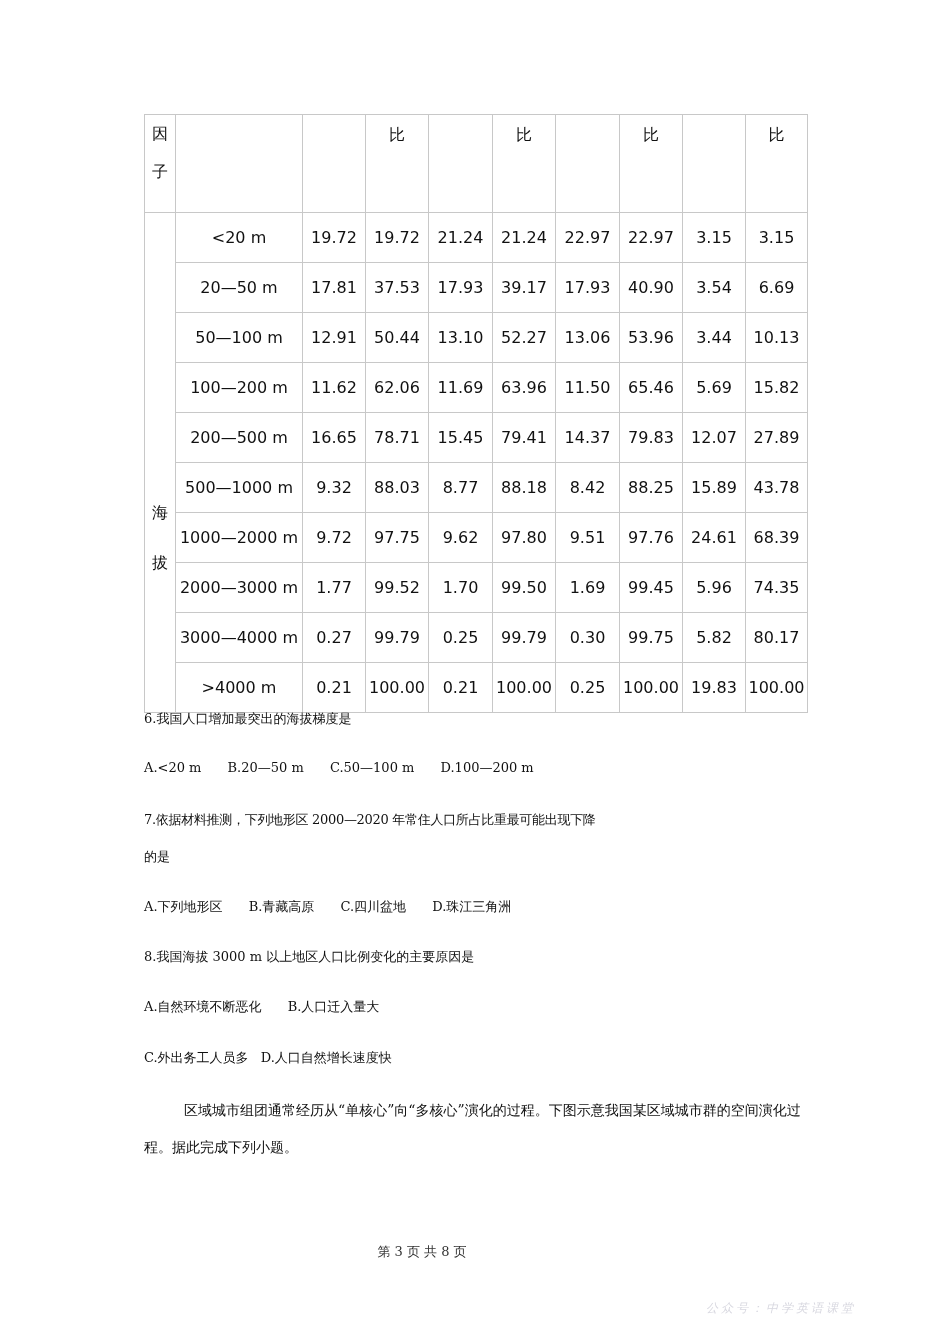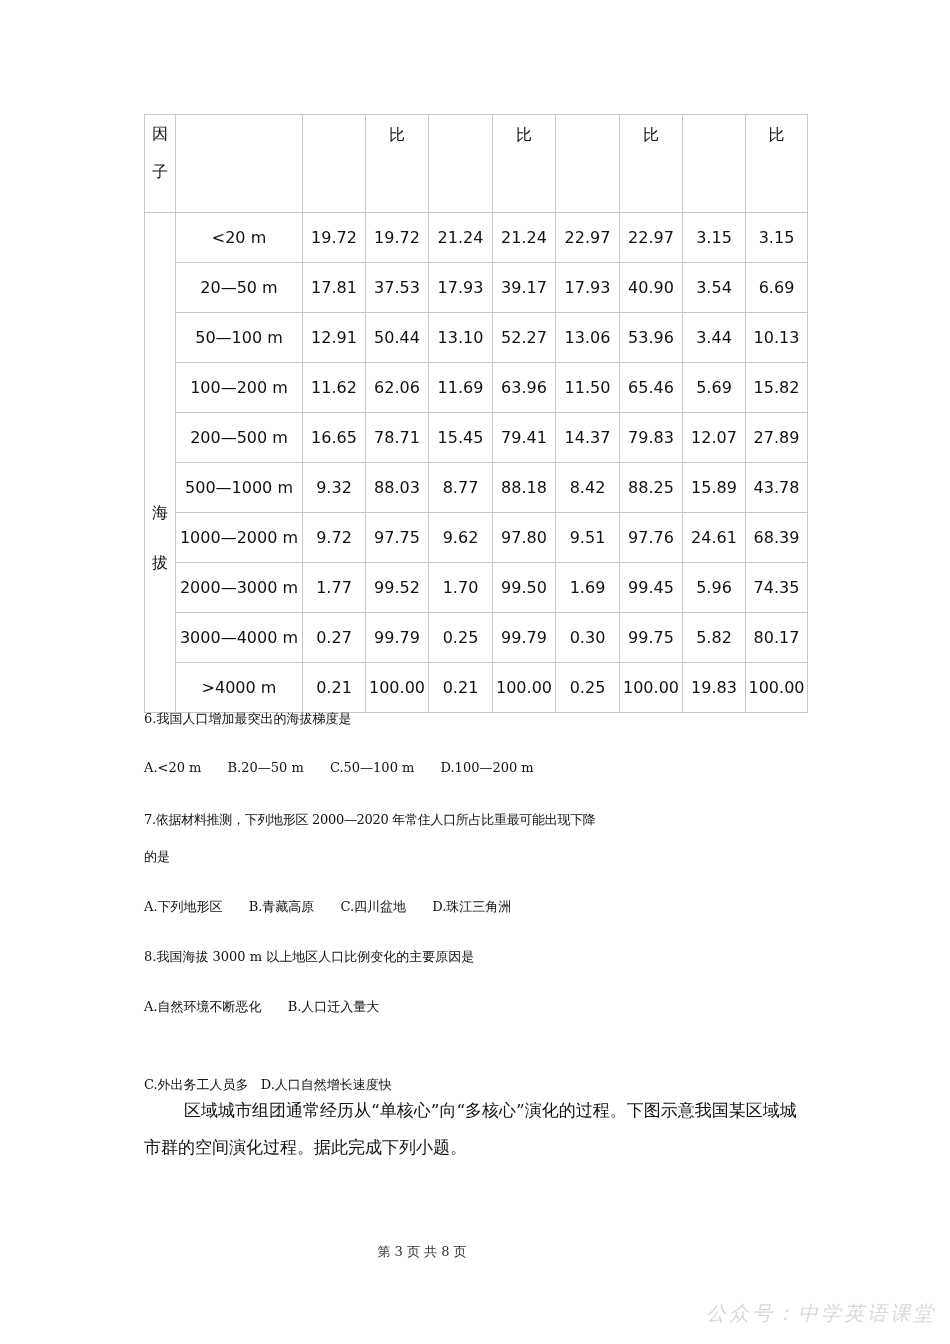--- a/index.html
+++ b/index.html
@@ -7,23 +7,23 @@
          font-family: "DejaVu Serif", "Liberation Serif", serif; color: #111; }
   table.data { position: absolute; left: 144px; top: 114px; border-collapse: collapse; table-layout: fixed; }
   table.data td { border: 1px solid #c8c8c8; padding: 0; text-align: center; vertical-align: middle;
                   font-family: "DejaVu Sans", "Liberation Sans", sans-serif; font-size: 16px; color: #111; height: 49px; }
   table.data tr.hdr td { height: 87px; vertical-align: top; padding-top: 10px; font-family: "DejaVu Serif", serif; font-size: 16px; }
   .hdr-factor { line-height: 38px; padding-top: 0 !important; }
   .vert { font-family: "DejaVu Serif", serif; font-size: 16px; line-height: 50px; }
   .txt { position: absolute; left: 144px; font-size: 13px; white-space: nowrap; }
   .opt { word-spacing: 0; }
   .opt span { margin-right: 22px; }
-  .para { position: absolute; left: 144px; width: 665px; font-size: 17px; line-height: 37px; text-indent: 40px; }
+  .para { position: absolute; left: 144px; width: 665px; font-size: 14px; line-height: 37px; text-indent: 40px; }
   .footer { position: absolute; top: 1243px; left: 0; width: 844px; text-align: center; font-size: 13px; color: #333; }
-  .watermark { position: absolute; left: 706px; top: 1300px; font-size: 20px; color: #d8d8e0; letter-spacing: 3px; font-style: italic; }
+  .watermark { position: absolute; left: 706px; top: 1300px; font-size: 12px; color: #d8d8e0; letter-spacing: 3px; font-style: italic; }
 </style>
 </head>
 <body>
 
 <table class="data">
   <colgroup>
     <col style="width:31px">
       <col style="width:127px">
     <col style="width:63px">
       <col style="width:63px">
@@ -182,21 +182,21 @@
   <span>A.下列地形区</span>
   <span>B.青藏高原</span>
   <span>C.四川盆地</span>
   <span>D.珠江三角洲</span>
 </div>
 <div class="txt" style="top:948px;">8.我国海拔 3000 m 以上地区人口比例变化的主要原因是</div>
 <div class="txt opt" style="top:998px;">
   <span>A.自然环境不断恶化</span>
   <span>B.人口迁入量大</span>
 </div>
-<div class="txt opt" style="top:1049px;margin-top:27px;">
+<div class="txt opt" style="top:1049px;">
   <span style="margin-right:8px">C.外出务工人员多</span>
   <span>D.人口自然增长速度快</span>
 </div>
 
 <div class="para" style="top:1092px;">区域城市组团通常经历从“单核心”向“多核心”演化的过程。下图示意我国某区域城市群的空间演化过程。据此完成下列小题。</div>
 
 <div class="footer">第 3 页 共 8 页</div>
 <div class="watermark">公众号：中学英语课堂</div>
 
 </body></html>

